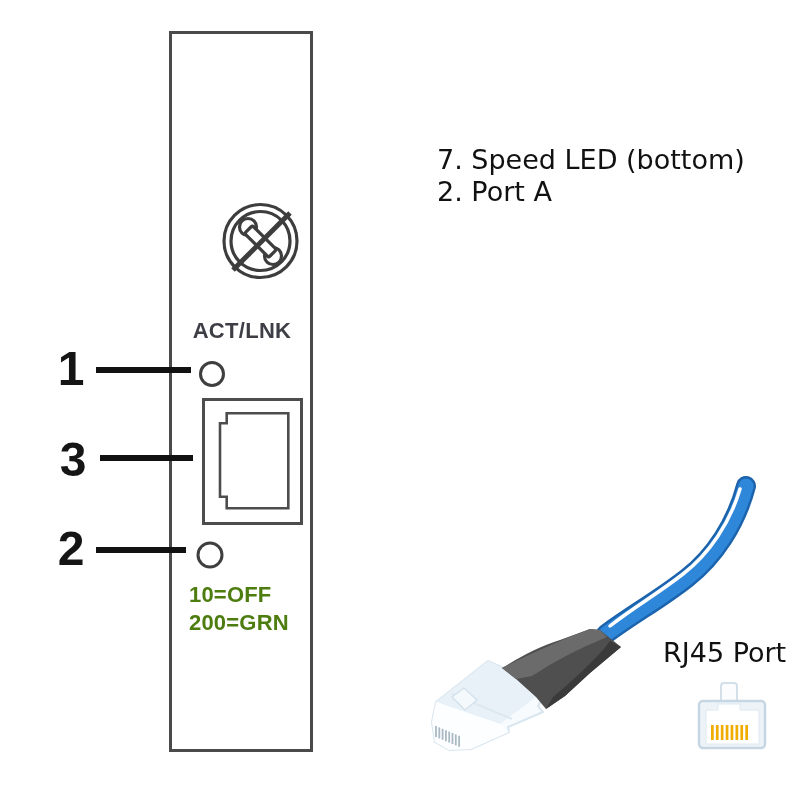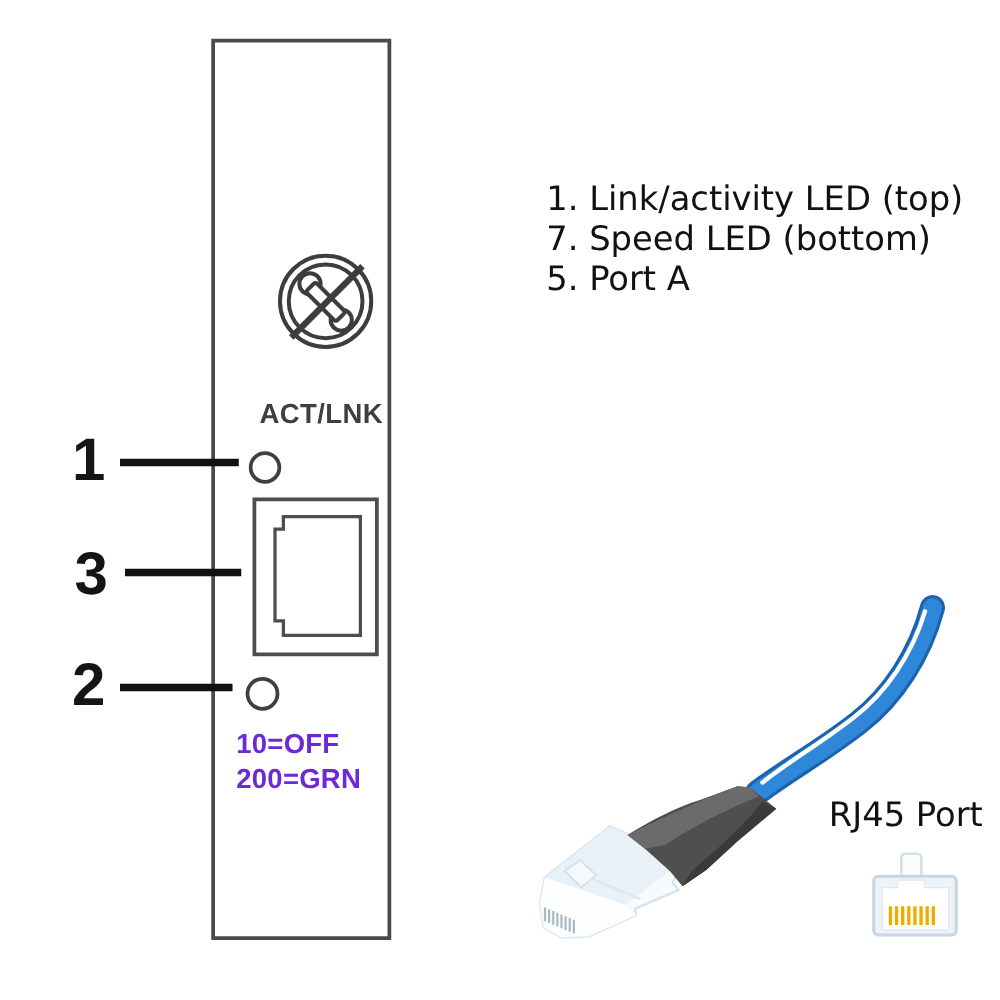--- a/index.html
+++ b/index.html
@@ -13,26 +13,26 @@
   .panel{
     left:169px;top:31px;width:138px;height:715px;
     background:#ffffff;border:3px solid #4a4a4a;
   }
   .panel-svg{left:170px;top:32px;}
 
   
   .actlnk{
     left:170px;top:318px;width:144px;text-align:center;
     font-family:"Liberation Sans",sans-serif;font-weight:bold;
-    font-size:22px;color:#3e3e46;letter-spacing:.3px;margin-left:15px;
+    font-size:22px;color:#3e3e46;letter-spacing:.3px;
   }
   .speed-legend{
     left:189px;top:581px;
     font-family:"Liberation Sans",sans-serif;font-weight:bold;
-    font-size:22px;line-height:28px;color:#6d28d9;letter-spacing:.2px;
+    font-size:22px;line-height:28px;color:#4d7c0f;letter-spacing:.2px;
     white-space:nowrap;
   }
 
   
   .callout-num{
     width:36px;text-align:center;
     font-family:"Liberation Sans",sans-serif;font-weight:bold;
     font-size:48px;line-height:48px;color:#151515;
   }
   .leader{height:6px;background:#111111;}
@@ -87,23 +87,22 @@
   <div class="abs callout-num" style="left:53px;top:345px;">1</div>
   <div class="abs leader" style="left:96px;top:367px;width:95px;"></div>
 
   <div class="abs callout-num" style="left:55px;top:436px;">3</div>
   <div class="abs leader" style="left:100px;top:455px;width:93px;"></div>
 
   <div class="abs callout-num" style="left:53px;top:525px;">2</div>
   <div class="abs leader" style="left:96px;top:547px;width:90px;"></div>
 
   <div class="abs legend">
-    <div>1. Link/activity LED (top)</div>
     <div>7. Speed LED (bottom)</div>
-    <div>5. Port A</div>
+    <div>2. Port A</div>
   </div>
 
   <svg class="abs" style="left:420px;top:450px;" width="360" height="330" viewBox="0 0 360 330">
 
     <g fill="none">
       <path d="M326,36 C316,74 294,107 267,128 C239,150 216,162 186,184" stroke="#1b64ad" stroke-width="20" stroke-linecap="round"></path>
       <path d="M326,36 C316,74 294,107 267,128 C239,150 216,162 186,184" stroke="#2f87d9" stroke-width="15" stroke-linecap="round"></path>
       <path d="M320,39 C310,73 289,104 263,124 C236,145 214,157 190,176" stroke="#ffffff" stroke-width="3.5" stroke-linecap="round"></path>
     </g>
 

